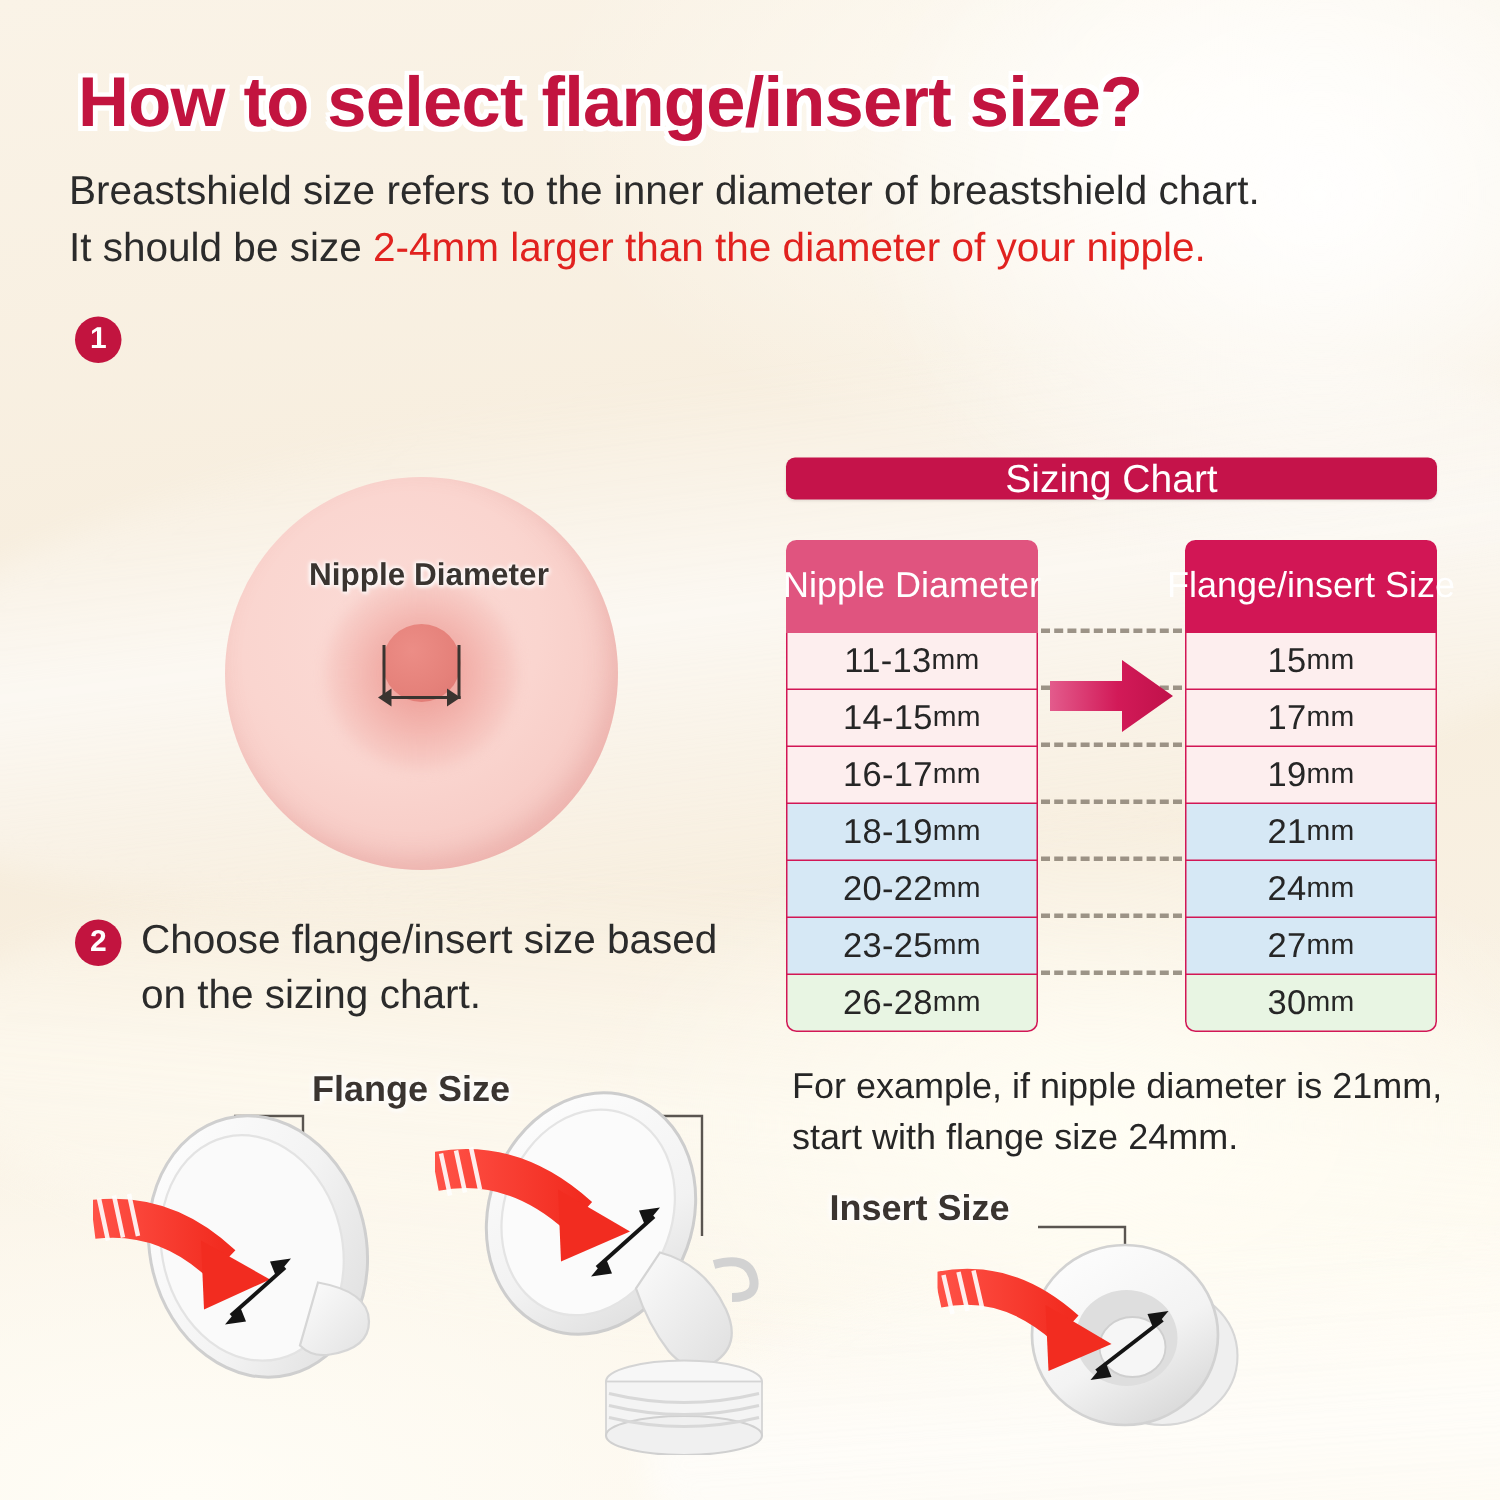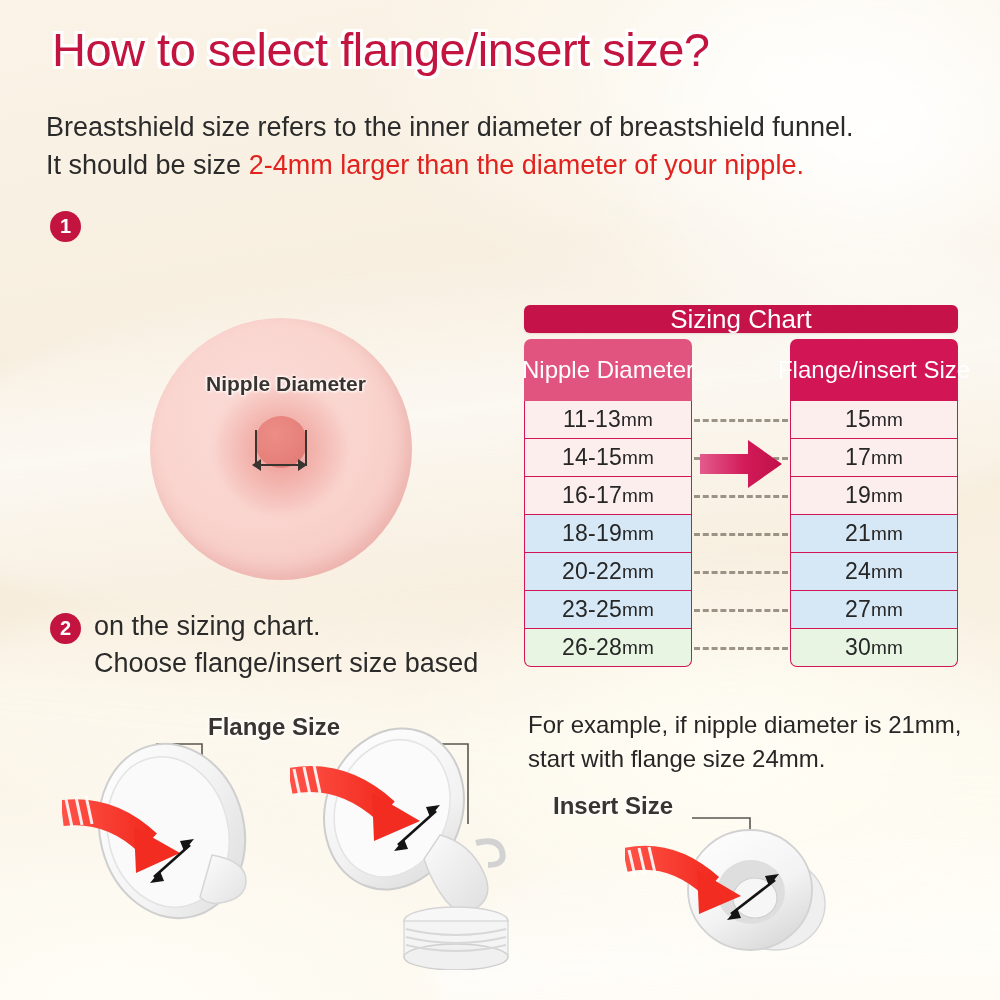--- a/index.html
+++ b/index.html
@@ -30,22 +30,22 @@
        border-radius:50%;filter:blur(6px);}
   .sw4{right:-80px;bottom:40px;width:700px;height:420px;
        background:radial-gradient(closest-side,rgba(255,253,244,.95),rgba(255,253,244,0));
        border-radius:50%;filter:blur(8px);}
   .sw5{left:430px;top:820px;width:820px;height:260px;
        background:linear-gradient(180deg,rgba(255,255,255,0),rgba(255,255,255,.75),rgba(255,255,255,0));
        border-radius:50%;transform:rotate(-4deg);filter:blur(10px);opacity:.8;}
 
   
   .title{
-    position:absolute;left:52px;top:22px;width:920px;
-    font-size:47px;font-weight:normal;letter-spacing:-.5px;
+    position:absolute;left:52px;top:40px;width:920px;
+    font-size:47px;font-weight:bold;letter-spacing:-.5px;
     color:#c2143f;
     -webkit-text-stroke:0px;
     text-shadow:
       3px 0 0 #fff,-3px 0 0 #fff,0 3px 0 #fff,0 -3px 0 #fff,
       2px 2px 0 #fff,-2px 2px 0 #fff,2px -2px 0 #fff,-2px -2px 0 #fff,
       3px 3px 0 #fff,-3px 3px 0 #fff,3px -3px 0 #fff,-3px -3px 0 #fff;
     white-space:nowrap;
   }
   .sub{position:absolute;left:46px;top:108px;width:930px;font-size:27px;color:#2b2b2b;line-height:1.42;}
   .sub .red{color:#e1221f;}
@@ -86,21 +86,21 @@
   #breast .ahr{left:148px;border-left:9px solid #3a3430;}
 
   
   #chart{position:absolute;left:524px;top:305px;width:434px;}
   .chart-banner{
     height:28px;border-radius:6px;background:#c5134a;color:#fff;
     font-size:26px;display:flex;align-items:center;justify-content:center;
     box-shadow:0 1px 2px rgba(0,0,0,.10);
   }
   .chart-cols{display:flex;justify-content:space-between;margin-top:6px;position:relative;}
-  .col{width:168px;position:relative;z-index:2;}
+  .col{width:168px;position:relative;z-index:2;margin-top:21px;}
   .col .hdr{
     height:62px;border-radius:7px 7px 0 0;color:#fff;font-size:24px;line-height:1.08;
     display:flex;align-items:center;justify-content:center;text-align:center;padding:0 4px;box-sizing:border-box;
   }
   #col-left .hdr{background:#e0547f;}
   #col-right .hdr{background:#d21655;text-align:right;}
   .cell{
     height:38px;border:1.6px solid #d21655;border-top:none;box-sizing:border-box;
     display:flex;align-items:center;justify-content:center;
     font-size:23px;color:#262626;letter-spacing:.2px;
@@ -138,21 +138,21 @@
 
   <div class="swoosh sw1"></div>
   <div class="swoosh sw2"></div>
   <div class="swoosh sw3"></div>
   <div class="swoosh sw4"></div>
   <div class="swoosh sw5"></div>
 
   <div class="title">How to select flange/insert size?</div>
 
   <div class="sub">
-    <div>Breastshield size refers to the inner diameter of breastshield funnel.</div>
+    <div>Breastshield size refers to the inner diameter of breastshield chart.</div>
     <div><span>It should be size </span><span class="red">2-4mm larger than the diameter of your nipple.</span></div>
   </div>
 
   <div class="step" id="step1">
     <div class="badge">1</div>
   </div>
 
   <div id="breast">
     <div class="shadow"></div>
     <div class="skin"></div>
@@ -162,22 +162,22 @@
     <div class="tick tl"></div>
     <div class="tick tr"></div>
     <div class="dimline"></div>
     <div class="ah ahl"></div>
     <div class="ah ahr"></div>
   </div>
 
   <div class="step" id="step2">
     <div class="badge">2</div>
     <div class="steptext">
+      <div>Choose flange/insert size based</div>
       <div>on the sizing chart.</div>
-      <div>Choose flange/insert size based</div>
     </div>
   </div>
 
   <div id="chart">
     <div class="chart-banner">Sizing Chart</div>
 
     <div class="chart-cols">
 
       <div class="dashes">
         <div class="dashrow" style="top:0px"></div>

